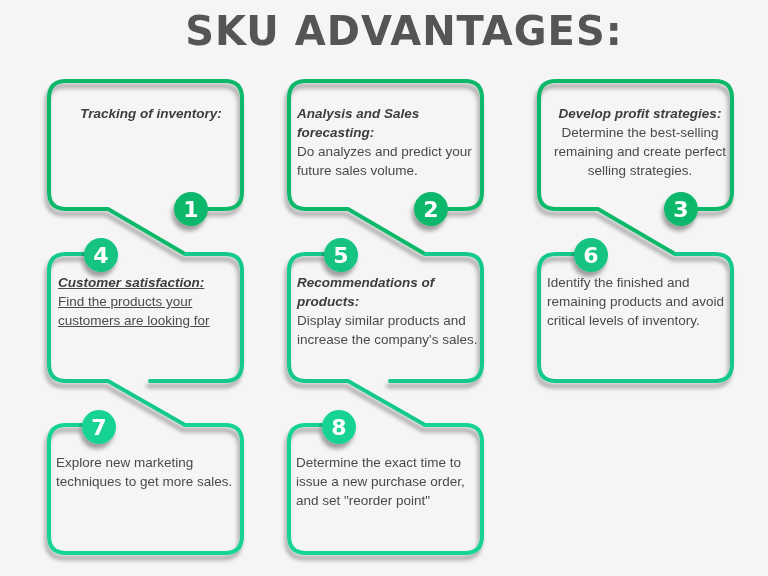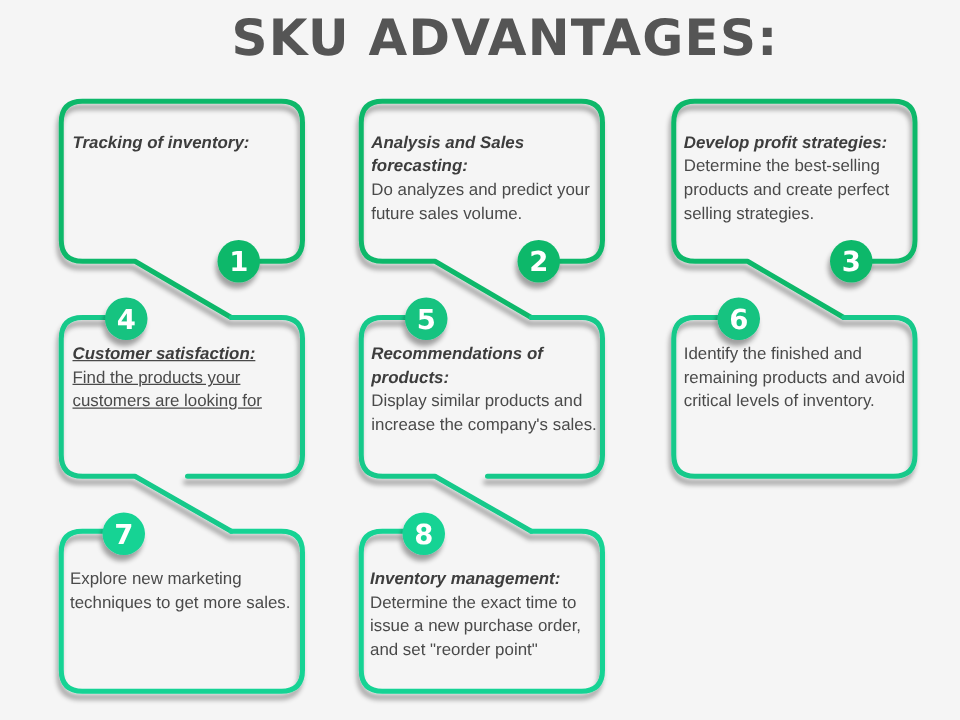--- a/index.html
+++ b/index.html
@@ -71,41 +71,40 @@
     <text class="badge-num" x="431" y="217">2</text>
     <text class="badge-num" x="681" y="217">3</text>
     <text class="badge-num" x="101" y="263">4</text>
     <text class="badge-num" x="341" y="263">5</text>
     <text class="badge-num" x="591" y="263">6</text>
     <text class="badge-num" x="99" y="435">7</text>
     <text class="badge-num" x="339" y="435">8</text>
   </g>
 </svg>
 
-<div class="card-text" style="left:58px; top:104px;">
+<div class="card-text" style="left:58px; top:104px;text-align:center;">
   <span class="head">Tracking of inventory:</span>
 </div>
 <div class="card-text" style="left:297px; top:104px;">
   <span class="head">Analysis and Sales forecasting:</span>
   <span class="body">Do analyzes and predict your future sales volume.</span>
 </div>
-<div class="card-text" style="left:547px; top:104px;">
+<div class="card-text" style="left:547px; top:104px;text-align:center;">
   <span class="head">Develop profit strategies:</span>
-  <span class="body">Determine the best-selling products and create perfect selling strategies.</span>
+  <span class="body">Determine the best-selling remaining and create perfect selling strategies.</span>
 </div>
 <div class="card-text" style="left:58px; top:273px;text-decoration:underline;">
   <span class="head">Customer satisfaction:</span>
   <span class="body">Find the products your customers are looking for</span>
 </div>
 <div class="card-text" style="left:297px; top:273px;">
   <span class="head">Recommendations of products:</span>
   <span class="body">Display similar products and increase the company's sales.</span>
 </div>
 <div class="card-text" style="left:547px; top:273px;">
   <span class="body">Identify the finished and remaining products and avoid critical levels of inventory.</span>
 </div>
 <div class="card-text" style="left:56px; top:453px; width:192px;">
   <span class="body">Explore new marketing techniques to get more sales.</span>
 </div>
 <div class="card-text" style="left:296px; top:453px;">
-  <span class="head">Inventory management:</span>
   <span class="body">Determine the exact time to issue a new purchase order, and set "reorder point"</span>
 </div>
 
 </body></html>

